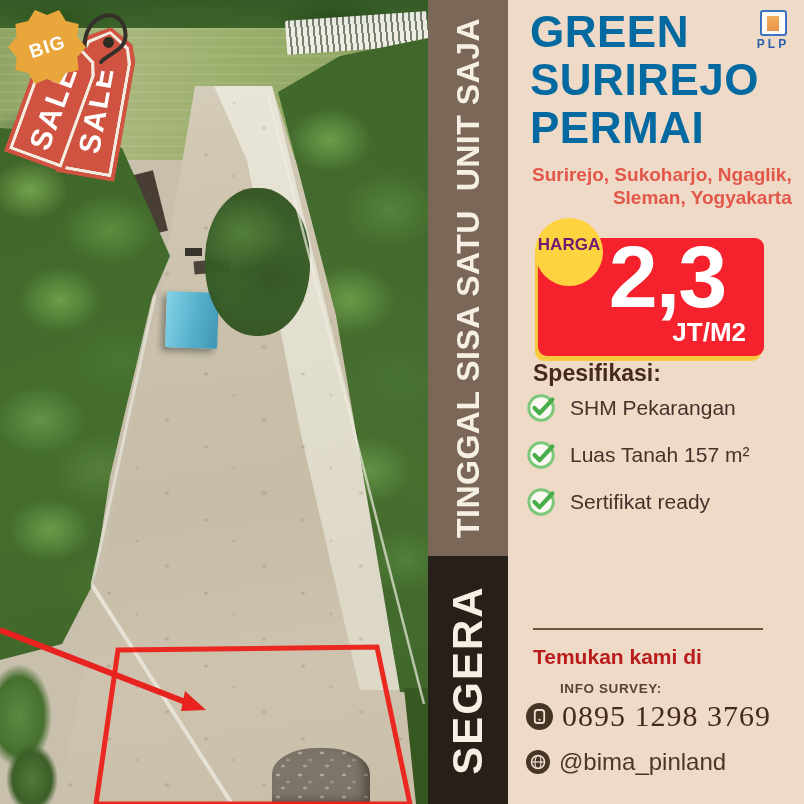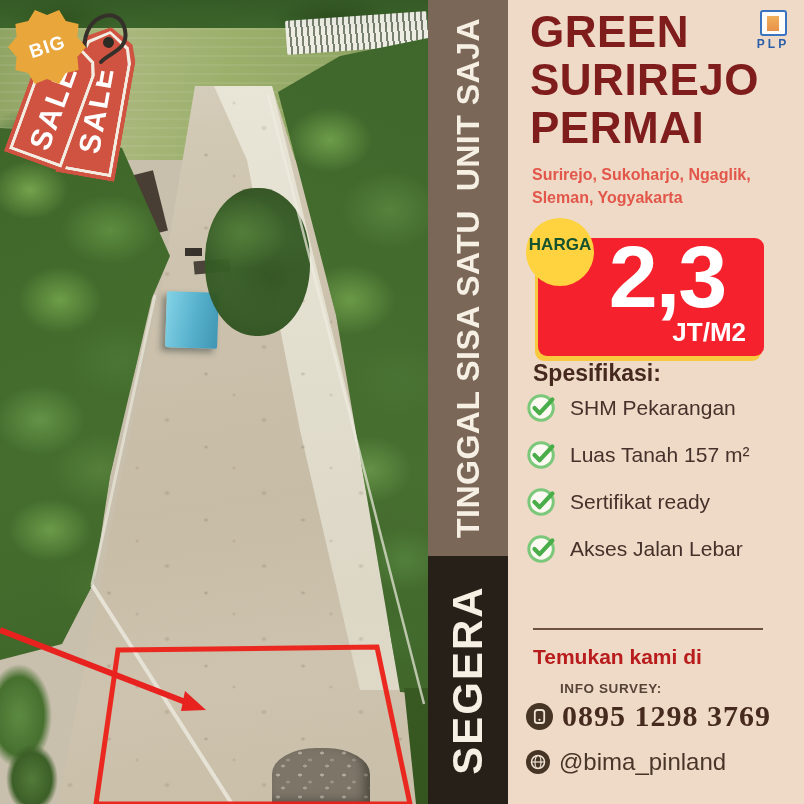--- a/index.html
+++ b/index.html
@@ -116,44 +116,44 @@
   .strip-top .vtext{font-size:32px;letter-spacing:.5px;}
   .strip-bottom .vtext{font-size:42px;letter-spacing:2px;}
   
   .panel{position:absolute;left:508px;top:0;width:296px;height:804px;background:#eedac7;}
   .panel > *{position:absolute;}
   .logo{right:10px;top:10px;width:42px;text-align:center;}
   .logo-mark{width:27px;height:26px;margin:0 auto;background:#fdfcf8;border:2px solid #3a74c0;border-radius:3px;
     display:flex;align-items:center;justify-content:center;}
   .logo-mark i{display:block;width:12px;height:15px;background:linear-gradient(#f0b05a,#e8924a);}
   .logo-text{font-size:12px;font-weight:bold;color:#2c5faa;letter-spacing:3px;margin-top:1px;}
-  .title{left:22px;top:8px;font-size:44px;line-height:48px;font-weight:bold;color:#7f1d1d;letter-spacing:.5px;}
-  .subtitle{left:24px;top:163px;font-size:16px;line-height:23px;font-weight:bold;color:#e2574a;}
-  .harga{left:18px;top:218px;width:68px;height:68px;border-radius:50%;background:#ffd23f;z-index:3;
+  .title{left:22px;top:8px;font-size:44px;line-height:48px;font-weight:bold;color:#0369a1;letter-spacing:.5px;}
+  .subtitle{left:24px;top:163px;font-size:19px;line-height:23px;font-weight:bold;color:#e2574a;text-align:right;}
+  .harga{left:27px;top:218px;width:68px;height:68px;border-radius:50%;background:#ffd23f;z-index:3;
     display:flex;align-items:center;justify-content:center;padding-bottom:14px;
-    font-size:17px;font-weight:bold;color:#14532d;}
+    font-size:17px;font-weight:bold;color:#701a75;}
   .price-box{left:30px;top:238px;width:226px;height:118px;background:#f5222d;border-radius:9px;
     box-shadow:-3px 5px 0 #f8c93f;z-index:2;}
   .price-value{position:absolute;left:0;right:0;top:-12px;text-align:center;padding-left:32px;
     font-size:88px;font-weight:bold;color:#fff;letter-spacing:-2px;}
   .price-unit{position:absolute;right:18px;bottom:8px;font-size:26px;font-weight:bold;color:#fff;}
   .spec-heading{left:25px;top:360px;font-size:23px;font-weight:bold;color:#45291e;}
   .spec-list{left:18px;top:392px;display:flex;flex-direction:column;gap:15px;}
   .spec-row{display:flex;align-items:center;gap:12px;height:32px;}
   .check{width:32px;height:32px;flex:0 0 32px;}
   .spec-text{font-size:21px;color:#46302a;}
   .divider{left:25px;top:628px;width:230px;height:2px;background:#6e5240;}
   .find-us{left:25px;top:645px;font-size:21px;font-weight:bold;color:#b91c1c;}
   .info-survey{left:52px;top:681px;font-size:13.5px;font-weight:bold;color:#574436;letter-spacing:.6px;}
   .contact-row{display:flex;align-items:center;gap:9px;}
   .phone-row{left:18px;top:699px;}
   .insta-row{left:18px;top:748px;}
   .cicon{width:27px;height:27px;flex:0 0 27px;}
   .insta-row .cicon{width:24px;height:24px;flex:0 0 24px;}
-  .phone-number{font-family:"Liberation Serif",serif;font-size:30px;font-weight:bold;color:#452a1d;letter-spacing:1px;text-align:right;}
+  .phone-number{font-family:"Liberation Serif",serif;font-size:30px;font-weight:normal;color:#452a1d;letter-spacing:1px;text-align:right;}
   .social-handle{font-size:24px;color:#4a3628;}
 </style>
 </head>
 <body>
 
 <div class="poster">
 
   <div class="photo">
     <div class="ph-top-trees"></div>
     <div class="ph-fields"></div>
@@ -267,29 +267,20 @@
       </div>
       <div class="spec-row">
         <span class="check">
           <svg viewBox="0 0 34 34" width="32" height="32">
               <circle cx="16" cy="17" r="13" fill="#fdfaf3" stroke="#7cc87a" stroke-width="3.2"></circle>
               <path d="M9 17 L14.5 22.5 L28 8" fill="none" stroke="#49ad49" stroke-width="4.5" stroke-linecap="round" stroke-linejoin="round"></path>
             </svg>
         </span>
         <span class="spec-text">Sertifikat ready</span>
       </div>
-      <div class="spec-row">
-        <span class="check">
-          <svg viewBox="0 0 34 34" width="32" height="32">
-              <circle cx="16" cy="17" r="13" fill="#fdfaf3" stroke="#7cc87a" stroke-width="3.2"></circle>
-              <path d="M9 17 L14.5 22.5 L28 8" fill="none" stroke="#49ad49" stroke-width="4.5" stroke-linecap="round" stroke-linejoin="round"></path>
-            </svg>
-        </span>
-        <span class="spec-text">Akses Jalan Lebar</span>
-      </div>
     </div>
 
     <div class="divider"></div>
 
     <div class="find-us">Temukan kami di</div>
     <div class="info-survey">INFO SURVEY:</div>
 
     <div class="contact-row phone-row">
       <span class="cicon">
         <svg viewBox="0 0 27 27" width="27" height="27">

